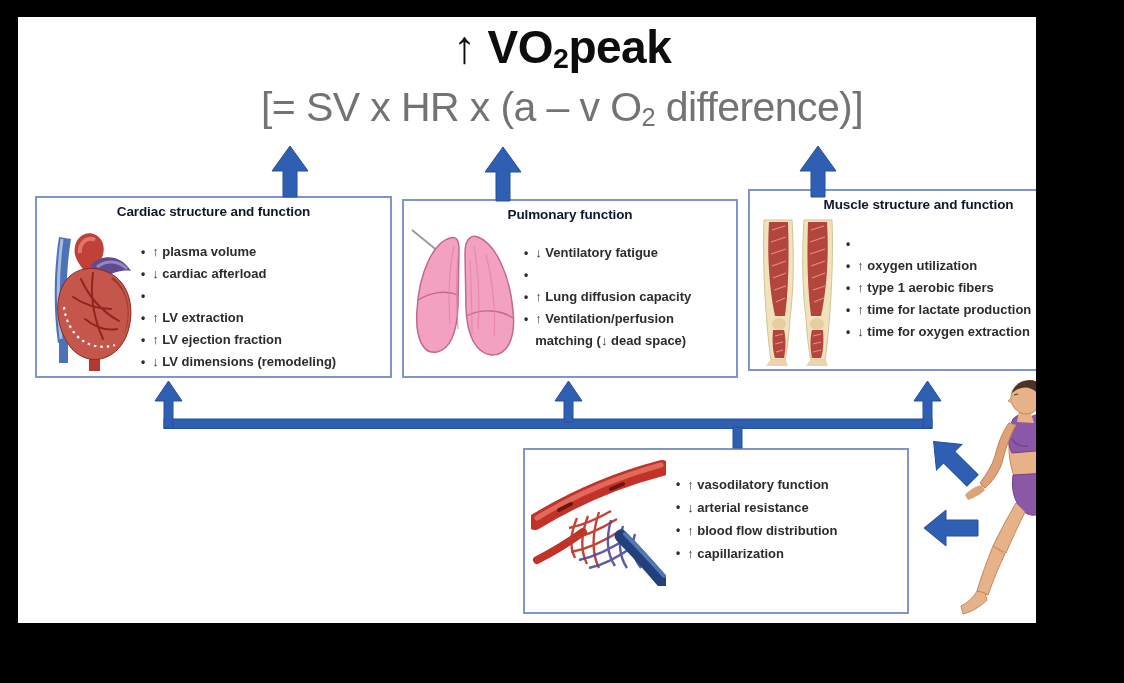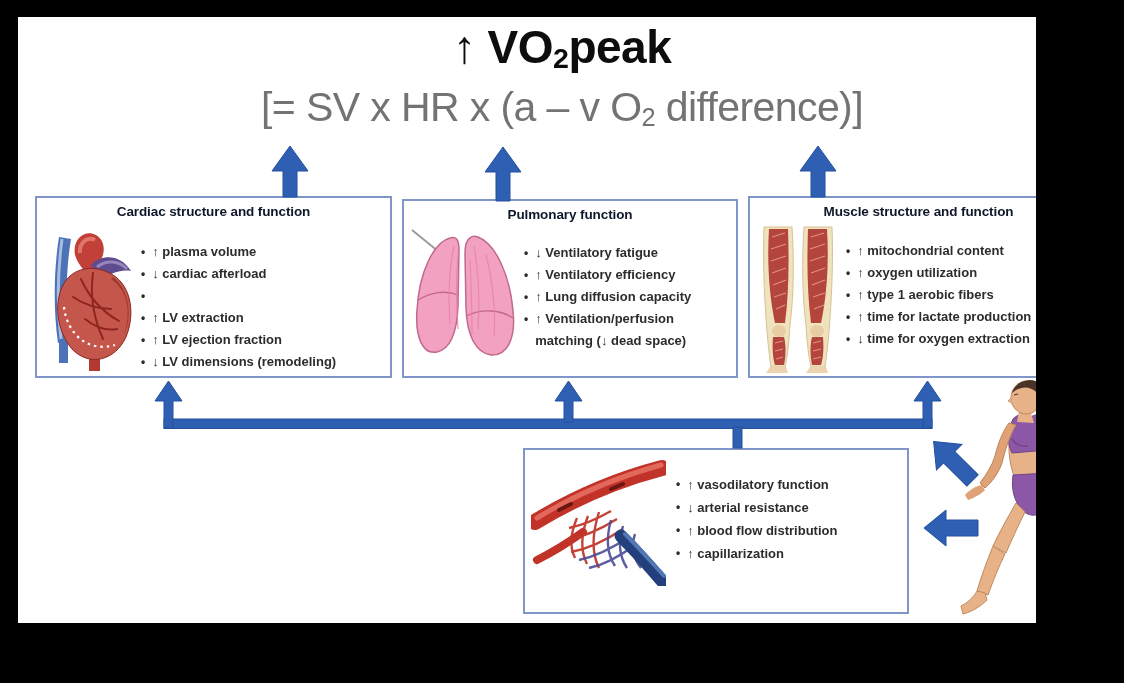--- a/index.html
+++ b/index.html
@@ -22,21 +22,21 @@
   .formula{
     position:absolute;left:0;top:84px;width:1124px;text-align:center;
     font-size:41px;font-weight:400;color:#737373;letter-spacing:-0.6px;
   }
   .main-title sub,.formula sub{
     font-size:0.62em;vertical-align:baseline;position:relative;top:0.18em;
   }
   .box{position:absolute;background:#fff;border:2px solid var(--box-border);box-sizing:border-box;}
   #box-cardiac{left:35px;top:196px;width:357px;height:182px;}
   #box-pulmonary{left:402px;top:199px;width:336px;height:179px;}
-  #box-muscle{left:748px;top:196px;width:341px;height:182px;}
+  #box-muscle{left:748px;top:189px;width:341px;height:182px;}
   #box-vascular{left:523px;top:448px;width:386px;height:166px;}
   .box-title{text-align:center;font-size:13.5px;font-weight:700;color:#0f172a;margin-top:6px;letter-spacing:-0.1px;}
   .box-body{display:flex;align-items:flex-start;}
   .icon-wrap{flex:0 0 auto;line-height:0;}
   #box-cardiac .icon-wrap{width:102px;padding-left:2px;padding-top:4px;}
   #box-pulmonary .icon-wrap{width:118px;padding-left:2px;padding-top:2px;}
   #box-muscle .icon-wrap{width:88px;padding-left:8px;padding-top:4px;}
   #box-vascular .icon-wrap{width:145px;padding-left:6px;padding-top:8px;}
   ul.bullets{list-style:none;margin:0;padding:0 4px 0 0;}
   .bullets li{display:flex;gap:7px;font-size:13px;font-weight:700;color:var(--bullet-text);line-height:22px;}
@@ -121,21 +121,20 @@
           <path d="M48,22 C44,40 42,70 44,100 M52,30 C50,55 50,80 52,105 M68,22 C72,45 74,75 72,105 M64,35 C65,60 66,85 66,110 M80,30 C86,55 90,85 88,112" stroke="#e77fa8" stroke-width="1.2" fill="none" opacity="0.8"></path>
         </svg>
       </div>
       <ul class="bullets">
         <li>
             <span class="mk">•</span>
             <span>↓ Ventilatory fatigue</span>
           </li>
         <li>
             <span class="mk">•</span>
-            <span>↑ Ventilatory efficiency</span>
           </li>
         <li>
             <span class="mk">•</span>
             <span>↑ Lung diffusion capacity</span>
           </li>
         <li>
             <span class="mk">•</span>
             <span>↑ Ventilation/perfusion matching (↓ dead space)</span>
           </li>
       </ul>
@@ -159,21 +158,20 @@
           <path d="M53,14 L66,10 M52,26 L67,21 M52,38 L67,33 M53,50 L67,45 M54,62 L67,57 M55,74 L67,70 M56,86 L66,82" stroke="#e0907e" stroke-width="1.3"></path>
           <ellipse cx="59" cy="108" rx="7" ry="6" fill="#e9cda2"></ellipse>
           <path d="M54,114 C52,122 52,132 54,142 L63,142 C65,136 66,126 65,114 Z" fill="#b4453c"></path>
           <path d="M55,120 L63,118 M55,128 L63,126 M55,136 L63,134" stroke="#e0907e" stroke-width="1.2"></path>
           <path d="M52,144 L68,144 L70,150 L48,150 Z" fill="#eed4ae"></path>
         </svg>
       </div>
       <ul class="bullets">
         <li>
             <span class="mk">•</span>
-            <span>↑ mitochondrial content</span>
           </li>
         <li>
             <span class="mk">•</span>
             <span>↑ oxygen utilization</span>
           </li>
         <li>
             <span class="mk">•</span>
             <span>↑ type 1 aerobic fibers</span>
           </li>
         <li>

